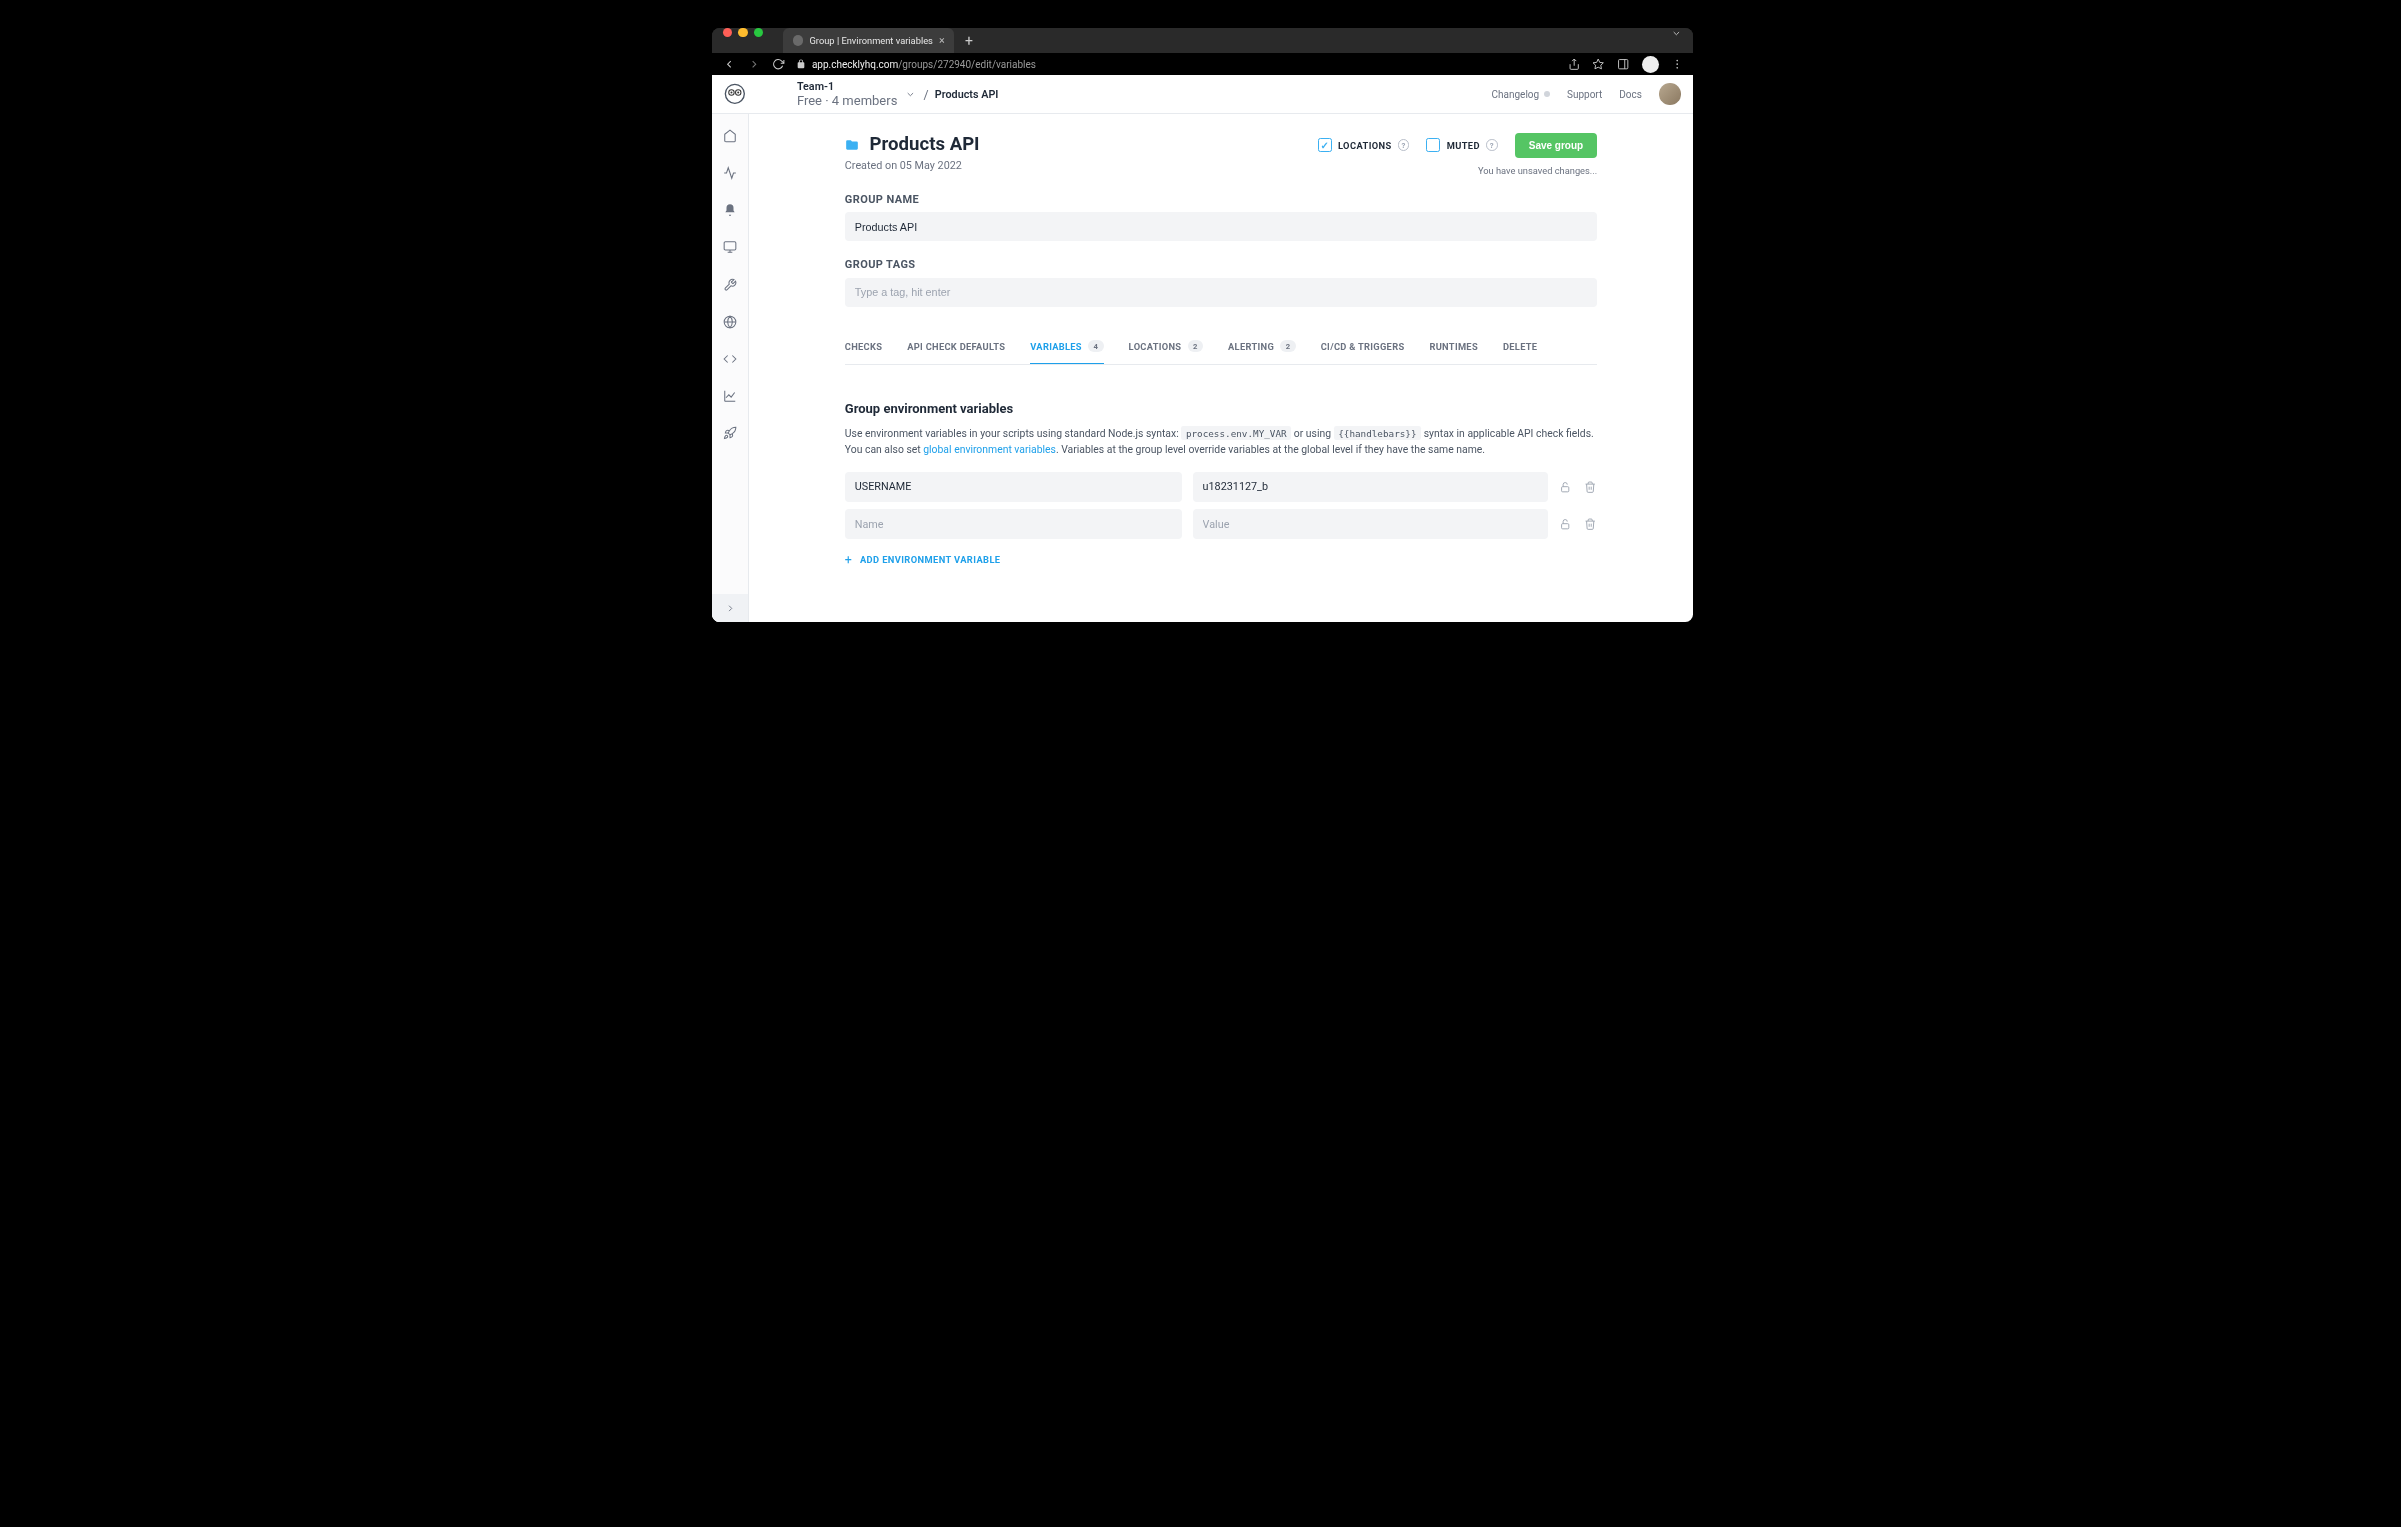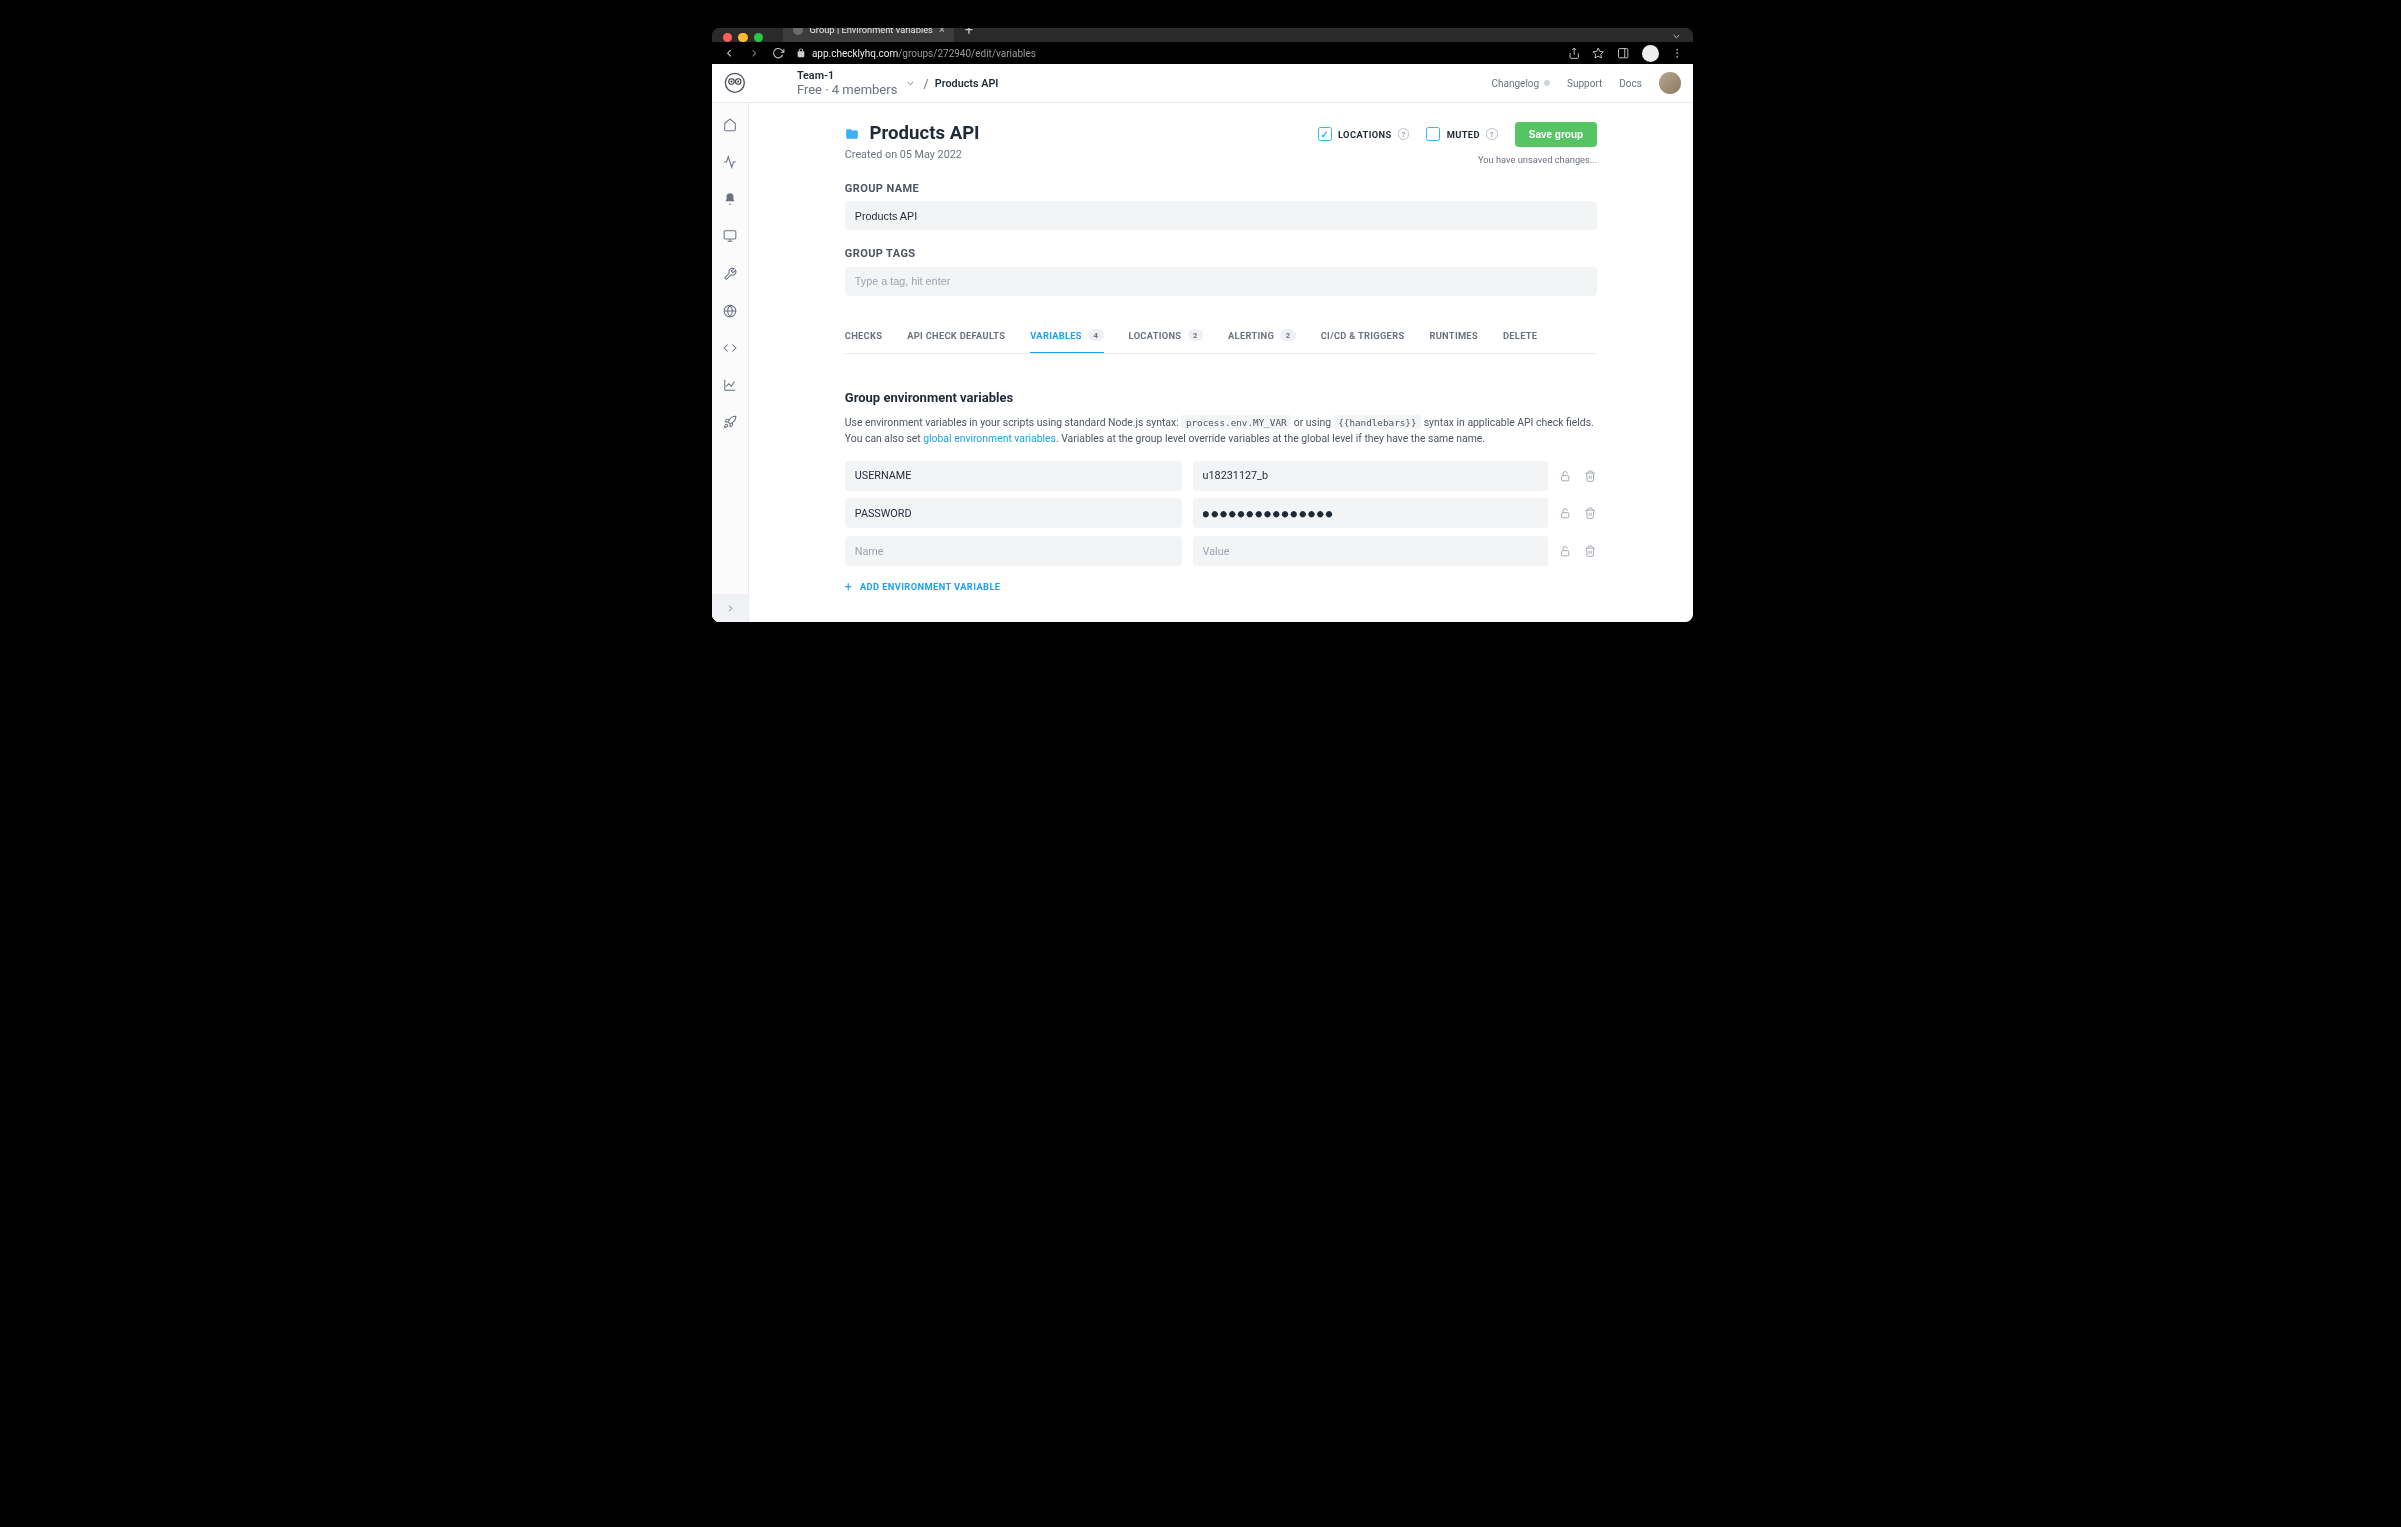--- a/index.html
+++ b/index.html
@@ -1,19 +1,19 @@
 <!DOCTYPE html>
 <html style="font-size:12.4px"><head>
 <meta charset="utf-8">
 <style>
 * { box-sizing: border-box; margin: 0; padding: 0; }
 body { font-family: -apple-system, BlinkMacSystemFont, "Segoe UI", Roboto, sans-serif; background: #000; overflow: hidden; }
 .viewport { width: 1057px; height: 672px; margin: 0 auto; position: relative; }
 .browser-window { position: absolute; top: 28px; left: 40px; right: 36px; bottom: 50px; background: #2a2a2a; border-radius: 7.7px; overflow: hidden; display: flex; flex-direction: column; box-shadow: 0 15.5px 46px rgba(0,0,0,.5); }
-.titlebar { height: 14px; background: #2a2a2a; display: flex; align-items: flex-end; padding: 0 10.8px; gap: 6.2px; flex-shrink: 0; }
+.titlebar { height: 25px; background: #2a2a2a; display: flex; align-items: flex-start; padding: 0 10.8px; gap: 6.2px; flex-shrink: 0; }
 .traffic { display: flex; gap: 6.2px; }
 .dot { width: 9.3px; height: 9.3px; border-radius: 50%; }
 .dot-r { background: #ff5f57; }
 .dot-y { background: #febc2e; }
 .dot-g { background: #28c840; }
 .tabs-row { display: flex; align-items: center; margin-left: 14px; gap: 0; }
 .tab { display: flex; align-items: center; background: #3c3c3c; height: 25px; padding: 0 9.3px; border-radius: 6.2px 6.2px 0 0; color: #e8e8e8; font-size: 9.3px; gap: 6.2px; min-width: 147px; }
 .tab-fav { width: 10.8px; height: 10.8px; background: #888; border-radius: 50%; opacity: .6; }
 .tab-close { color: #bbb; font-size: 10.8px; margin-left: auto; cursor: pointer; }
 .new-tab { color: #ccc; font-size: 14px; margin-left: 10.8px; cursor: pointer; }
@@ -351,39 +351,20 @@
                     <svg width="12.4" height="12.4" viewBox="0 0 24 24" fill="none" stroke="currentColor" stroke-width="1.8">
                       <polyline points="3 6 5 6 21 6"></polyline>
                       <path d="M19 6l-1 14a2 2 0 0 1-2 2H8a2 2 0 0 1-2-2L5 6"></path>
                       <path d="M10 11v6"></path>
                       <path d="M14 11v6"></path>
                       <path d="M8 6V4a2 2 0 0 1 2-2h4a2 2 0 0 1 2 2v2"></path>
                     </svg>
                   </span>
                 </div>
                 <div class="var-row">
-                  <input class="var-name" value="PASSWORD" style="">
-                  <input class="var-value pw" value="●●●●●●●●●●●●●●●" style="">
-                  <span class="var-icon">
-                    <svg width="12.4" height="12.4" viewBox="0 0 24 24" fill="none" stroke="currentColor" stroke-width="1.8">
-                      <rect x="5" y="11" width="14" height="10" rx="2"></rect>
-                      <path d="M8 11V7a4 4 0 0 1 8 0"></path>
-                    </svg>
-                  </span>
-                  <span class="var-icon">
-                    <svg width="12.4" height="12.4" viewBox="0 0 24 24" fill="none" stroke="currentColor" stroke-width="1.8">
-                      <polyline points="3 6 5 6 21 6"></polyline>
-                      <path d="M19 6l-1 14a2 2 0 0 1-2 2H8a2 2 0 0 1-2-2L5 6"></path>
-                      <path d="M10 11v6"></path>
-                      <path d="M14 11v6"></path>
-                      <path d="M8 6V4a2 2 0 0 1 2-2h4a2 2 0 0 1 2 2v2"></path>
-                    </svg>
-                  </span>
-                </div>
-                <div class="var-row">
                   <input class="var-name" placeholder="Name" style="">
                   <input class="var-value" placeholder="Value" style="">
                   <span class="var-icon">
                     <svg width="12.4" height="12.4" viewBox="0 0 24 24" fill="none" stroke="currentColor" stroke-width="1.8">
                       <rect x="5" y="11" width="14" height="10" rx="2"></rect>
                       <path d="M8 11V7a4 4 0 0 1 8 0"></path>
                     </svg>
                   </span>
                   <span class="var-icon">
                     <svg width="12.4" height="12.4" viewBox="0 0 24 24" fill="none" stroke="currentColor" stroke-width="1.8">

